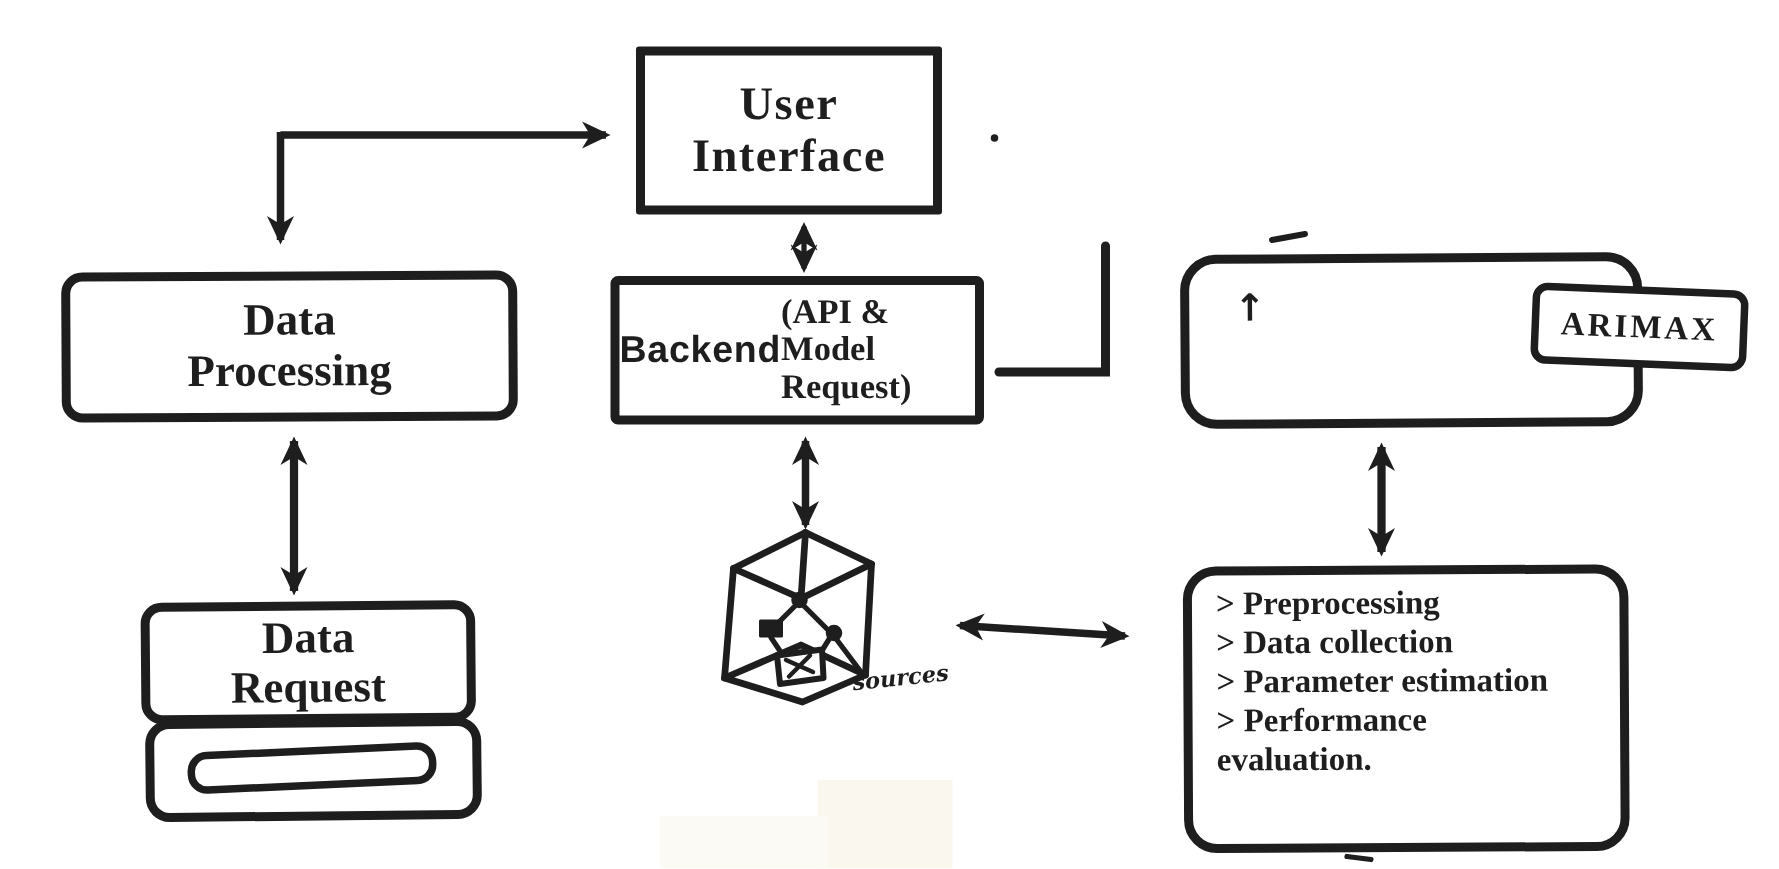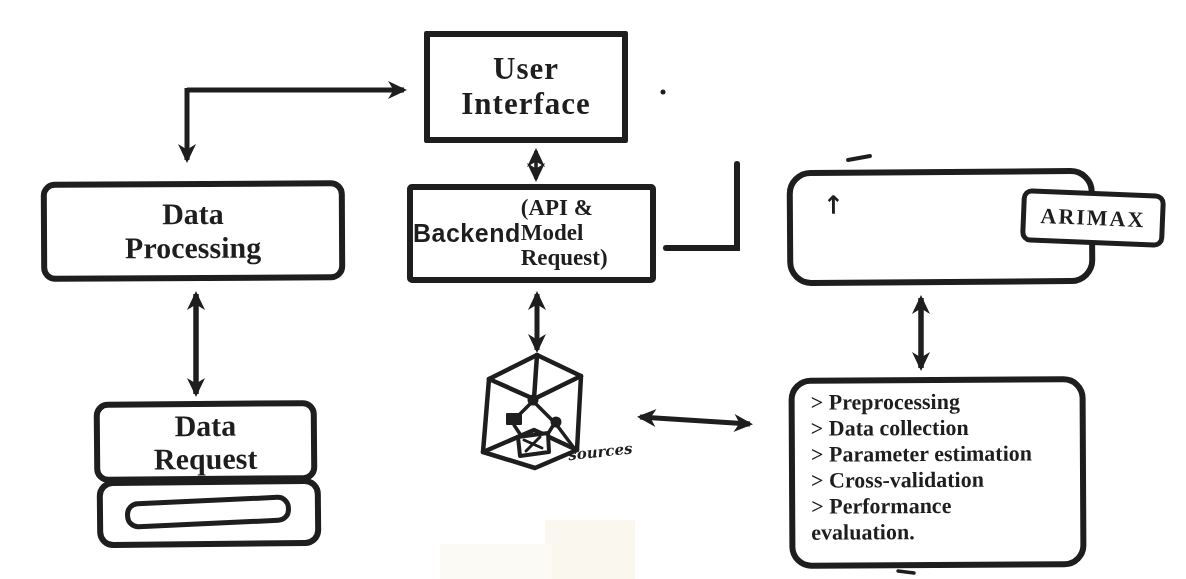--- a/index.html
+++ b/index.html
@@ -101,21 +101,20 @@
   </div>
 
   <div class="box tray-box">
     <div class="tray-slot"></div>
   </div>
 
   <div class="box list-box">
       <div class="pl-item">&gt; Preprocessing</div>
       <div class="pl-item">&gt; Data collection</div>
       <div class="pl-item">&gt; Parameter estimation</div>
-      <div class="pl-item">&gt; Cross-validation</div>
       <div class="pl-item">&gt; Performance evaluation.</div>
     </div>
 
   <div class="sources-lbl">sources</div>
 
   <svg class="overlay" width="1186" height="579" viewBox="0 0 1186 579">
     <defs>
       <marker id="ah" markerUnits="userSpaceOnUse" markerWidth="24" markerHeight="24" refX="18" refY="11" orient="auto-start-reverse">
         <path d="M2 2 L21 11 L2 20 L7.5 11 Z" fill="#1e1e1e"></path>
       </marker>

